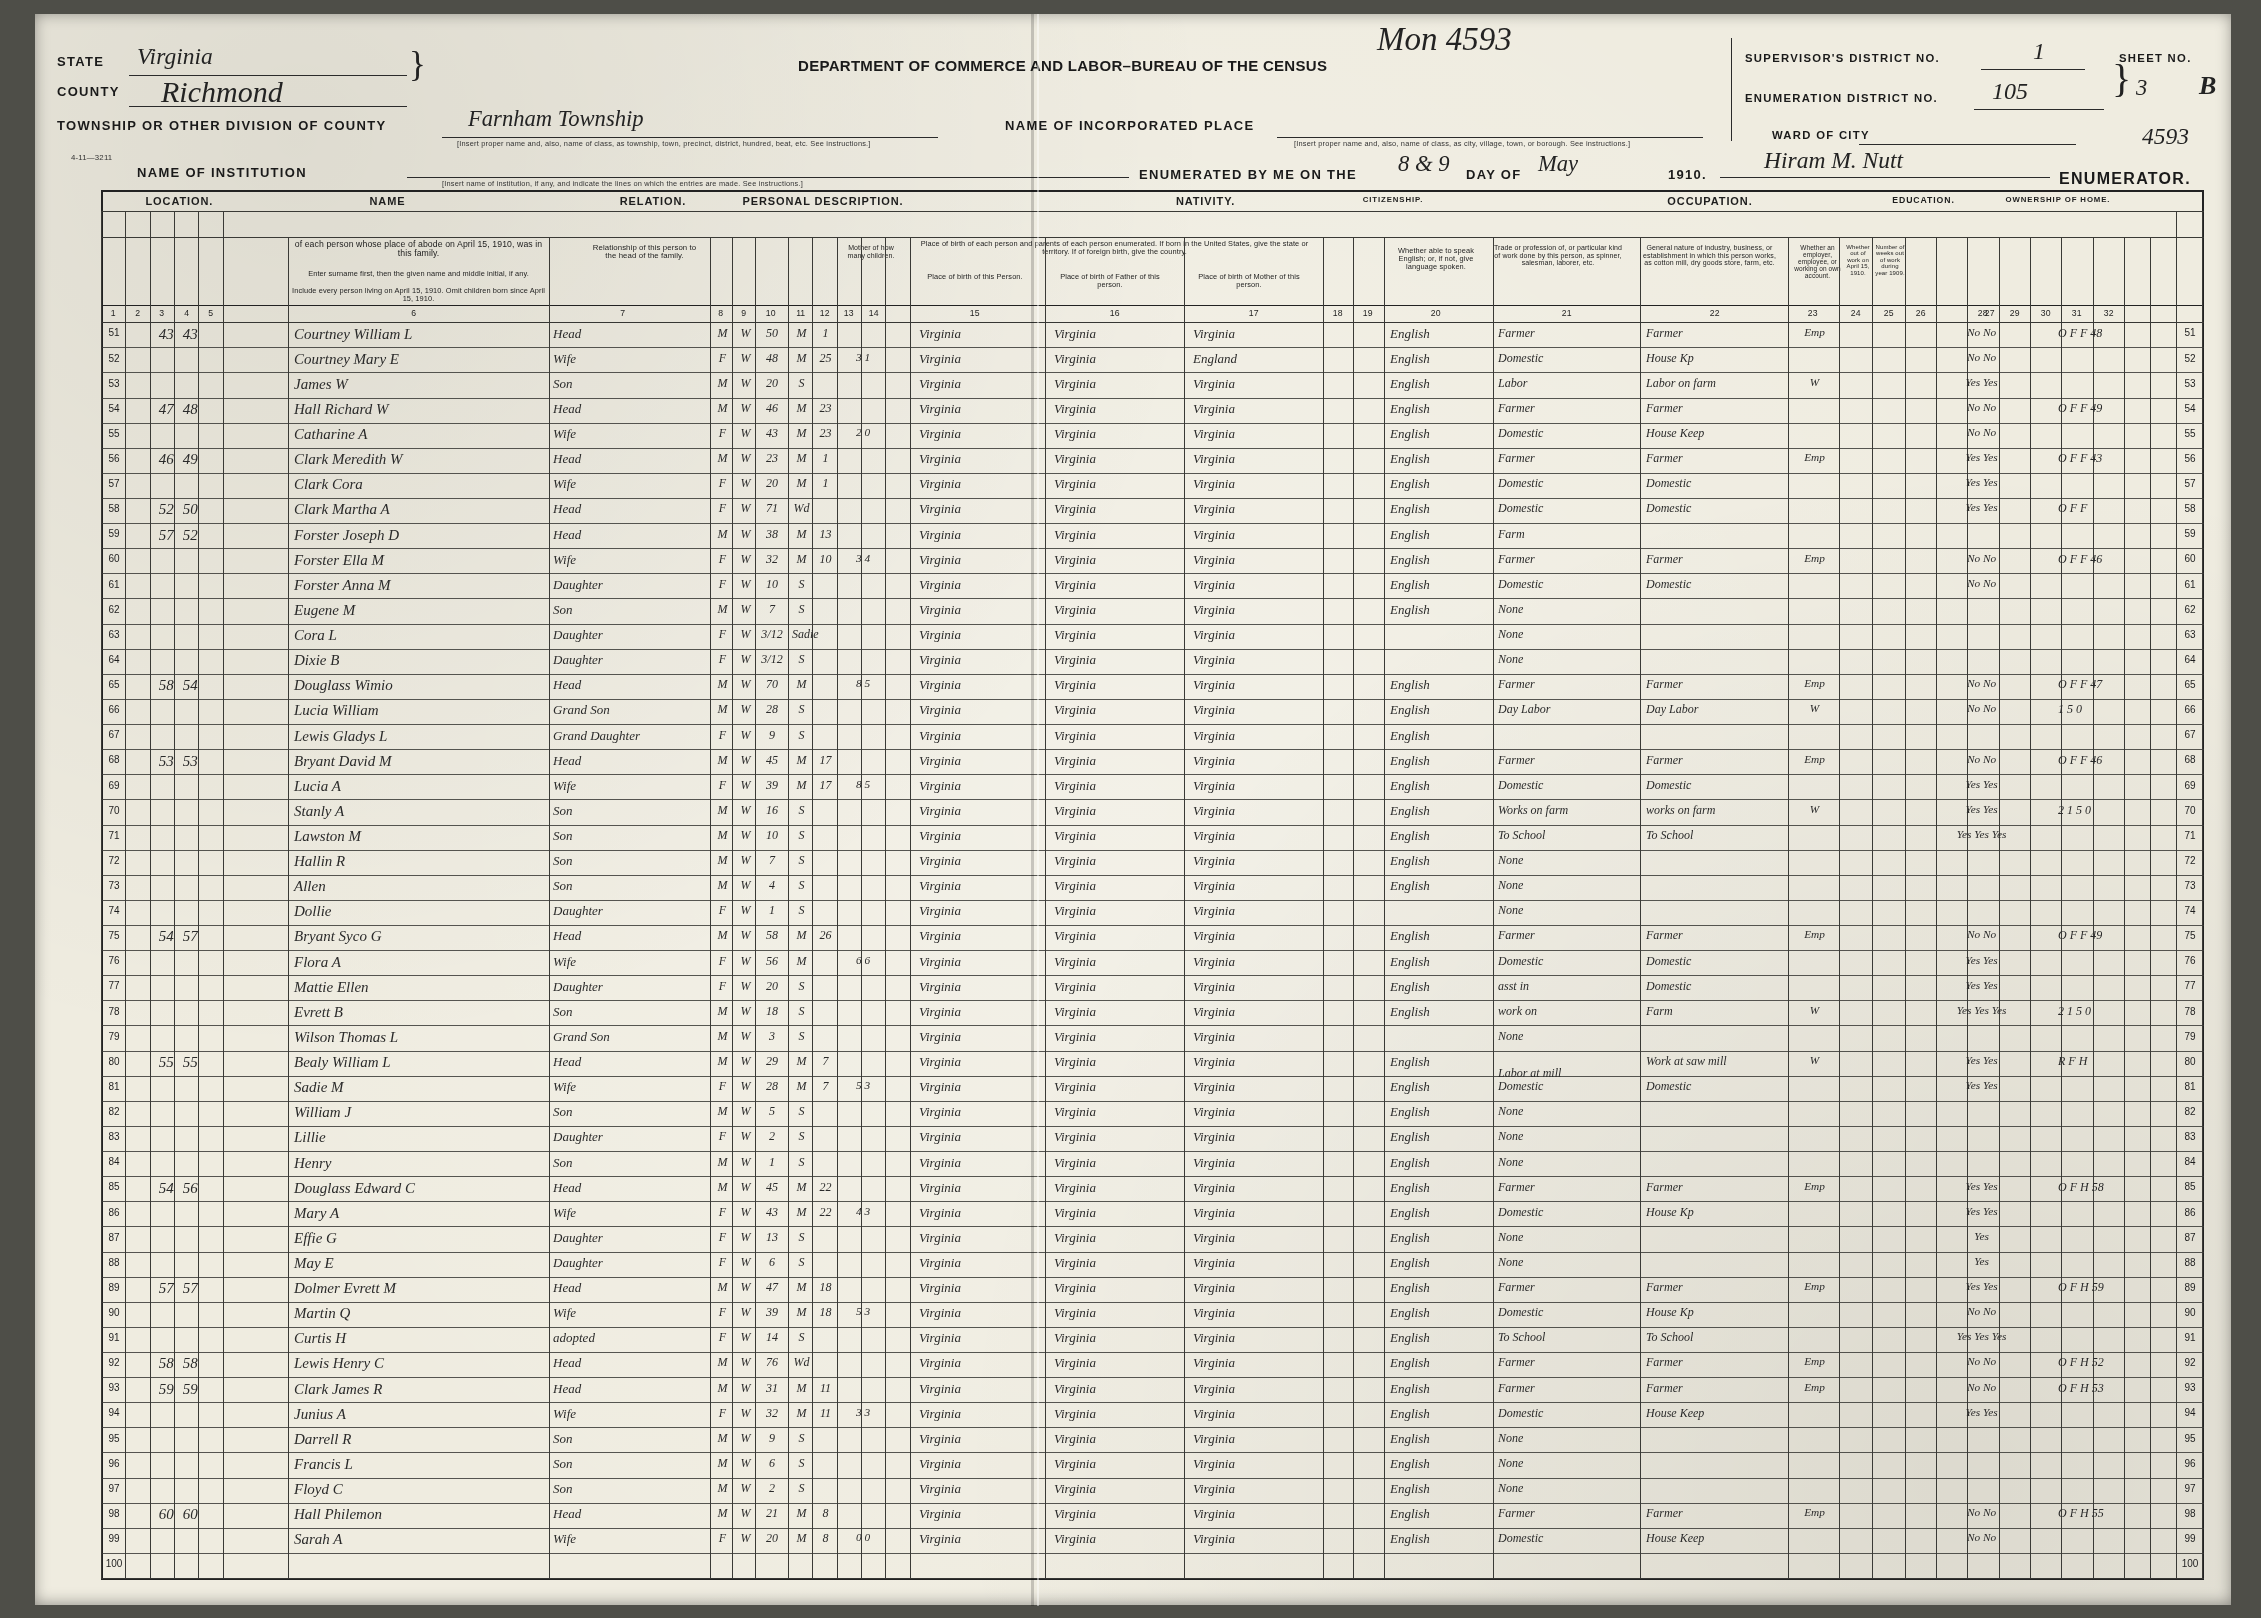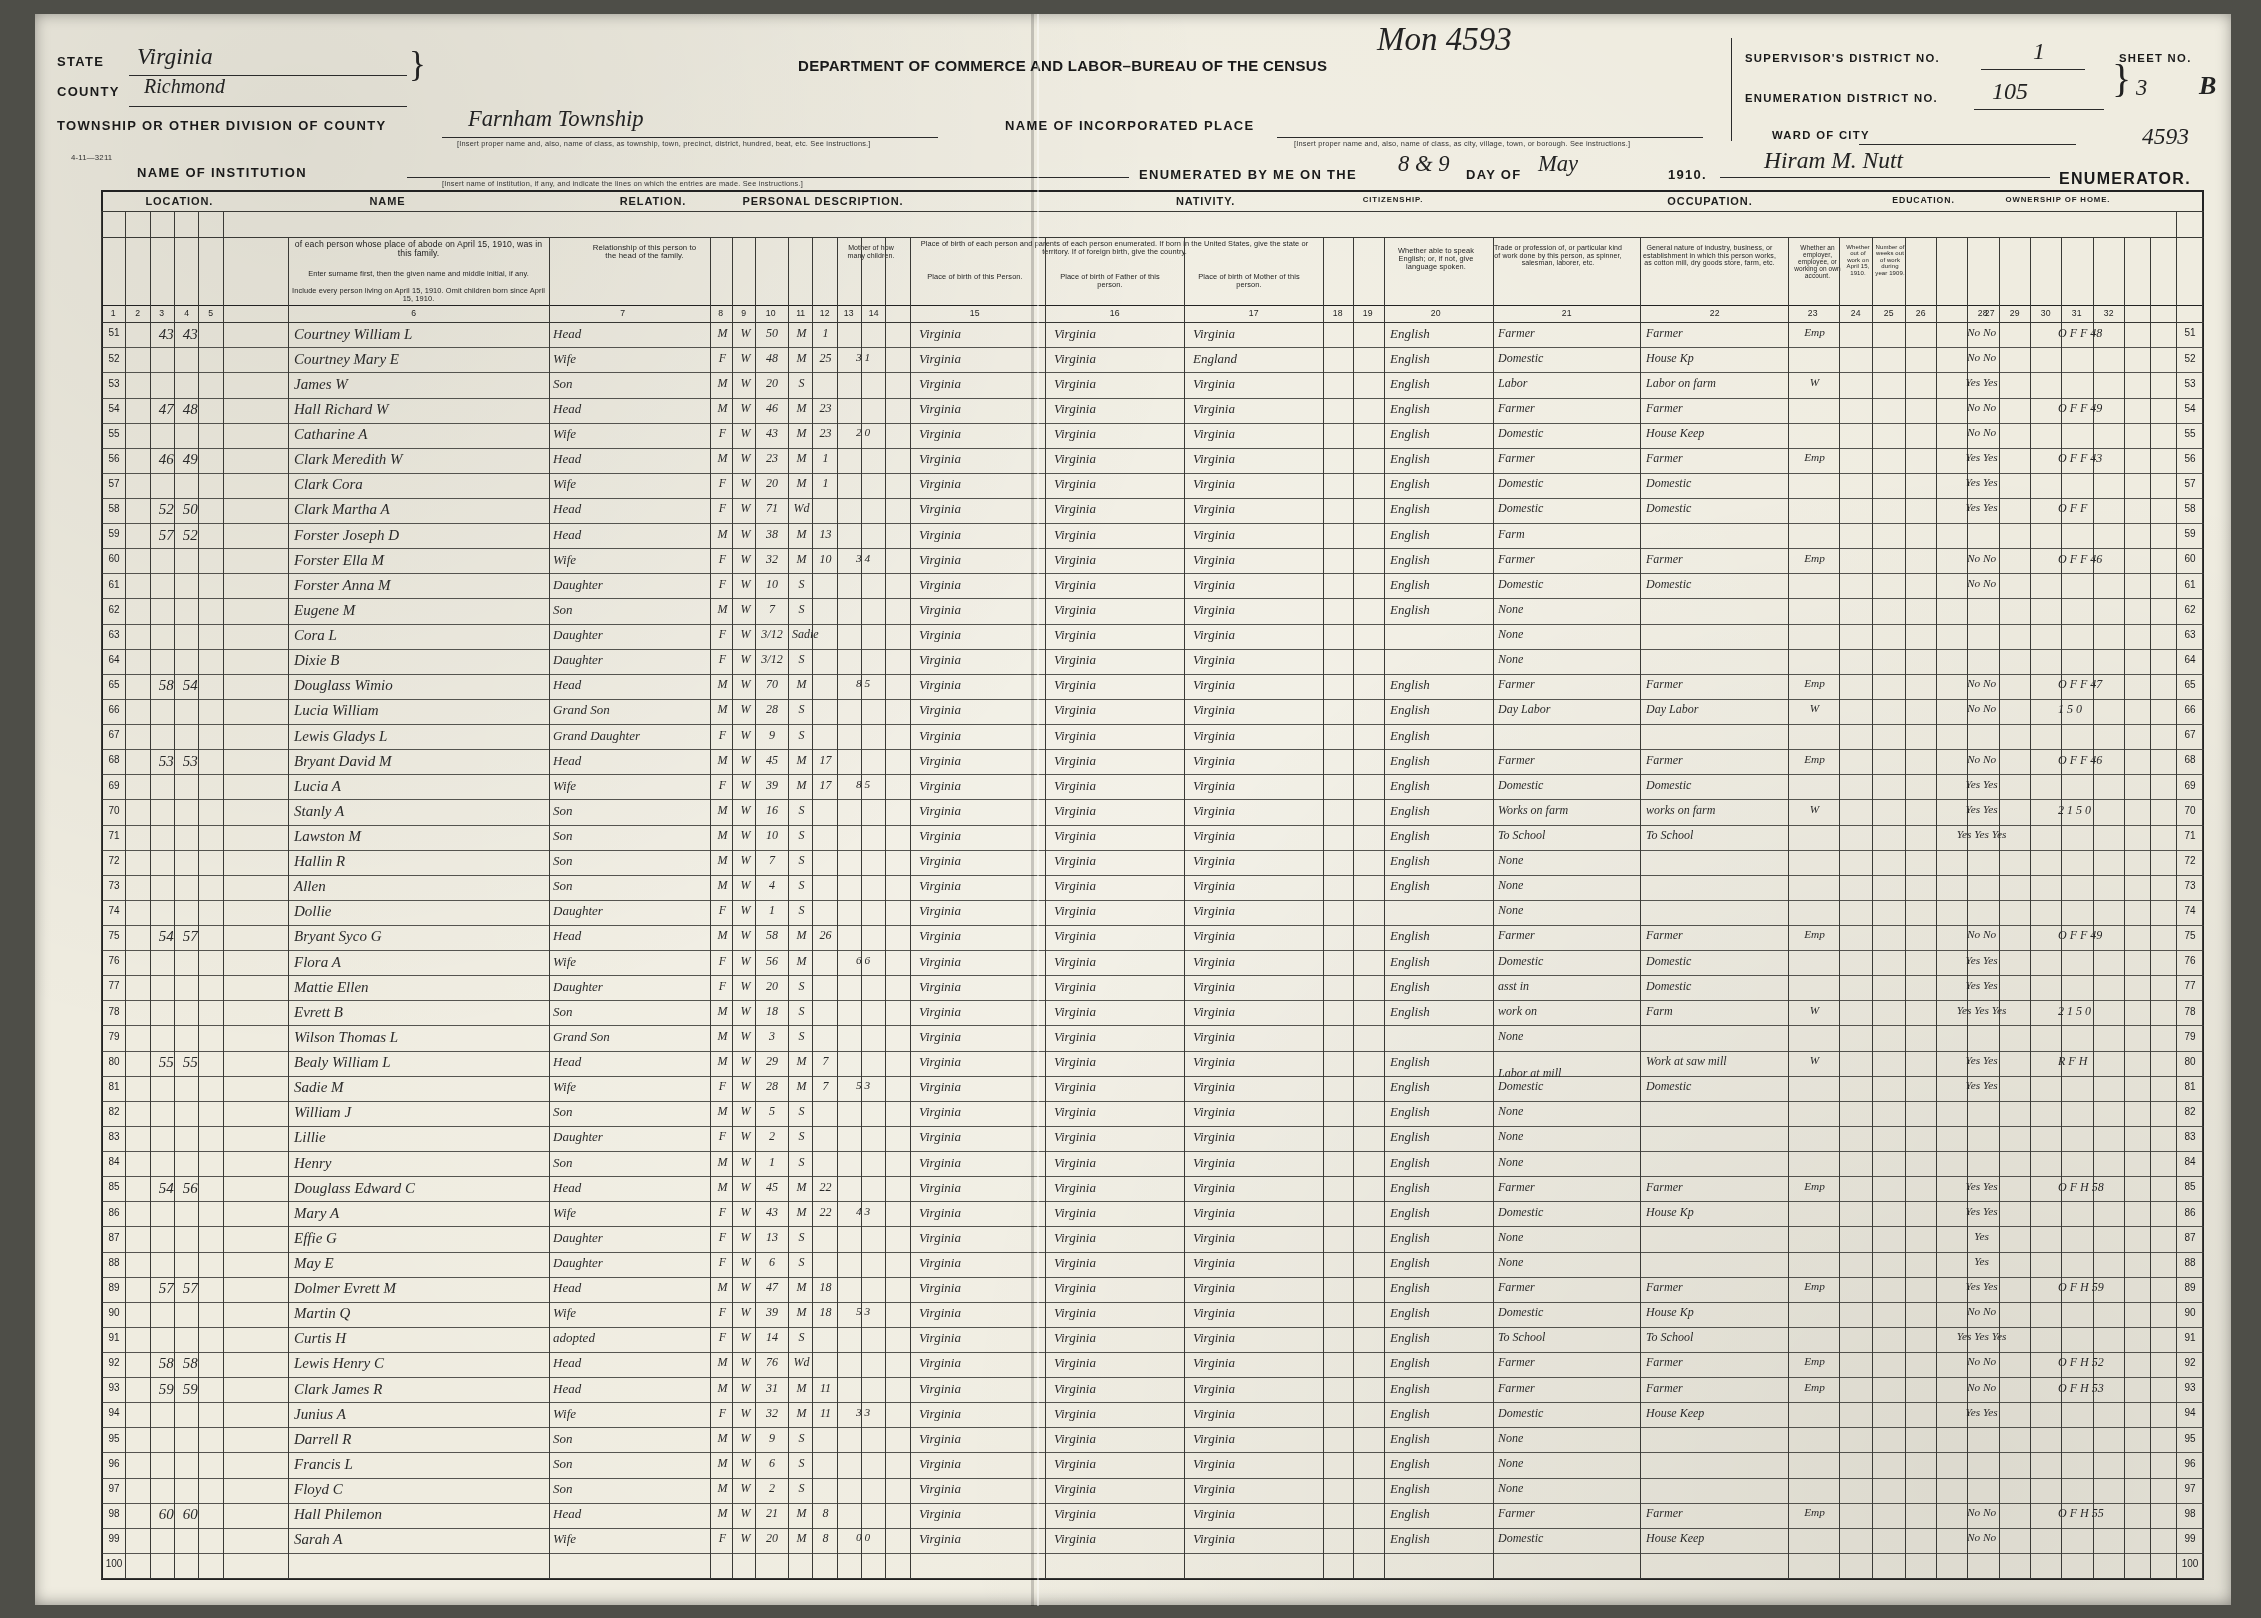--- a/index.html
+++ b/index.html
@@ -55,21 +55,21 @@
     <div class="grain"></div>
 
     <div class="hdr dept">DEPARTMENT OF COMMERCE AND LABOR–BUREAU OF THE CENSUS</div>
 
     <div class="hdr lbl" style="left:24px;top:42px;">STATE</div>
     <div class="bigink" style="position:absolute;left:104px;top:31px;font-size:23.5px;">Virginia</div>
     <div class="rule" style="left:96px;top:63px;width:278px;"></div>
     <div style="position:absolute;left:376px;top:33px;font-size:35px;color:#222;font-family:'Liberation Serif',serif;">}</div>
 
     <div class="hdr lbl" style="left:24px;top:72px;">COUNTY</div>
-    <div class="bigink" style="position:absolute;left:111px;top:63px;font-size:20px;">Richmond</div>
+    <div class="bigink" style="position:absolute;left:128px;top:63px;font-size:30px;">Richmond</div>
     <div class="rule" style="left:96px;top:94px;width:278px;"></div>
 
     <div class="hdr lbl" style="left:24px;top:106px;">TOWNSHIP OR OTHER DIVISION OF COUNTY</div>
     <div class="bigink" style="position:absolute;left:435px;top:94px;font-size:22.6px;">Farnham Township</div>
     <div class="rule" style="left:409px;top:125px;width:496px;"></div>
     <div class="tiny" style="position:absolute;left:424px;top:127px;">[Insert proper name and, also, name of class, as township, town, precinct, district, hundred, beat, etc.  See instructions.]</div>
 
     <div class="hdr lbl" style="left:972px;top:106px;">NAME OF INCORPORATED PLACE</div>
     <div class="rule" style="left:1244px;top:125px;width:426px;"></div>
     <div class="tiny" style="position:absolute;left:1261px;top:127px;">[Insert proper name and, also, name of class, as city, village, town, or borough.  See instructions.]</div>

